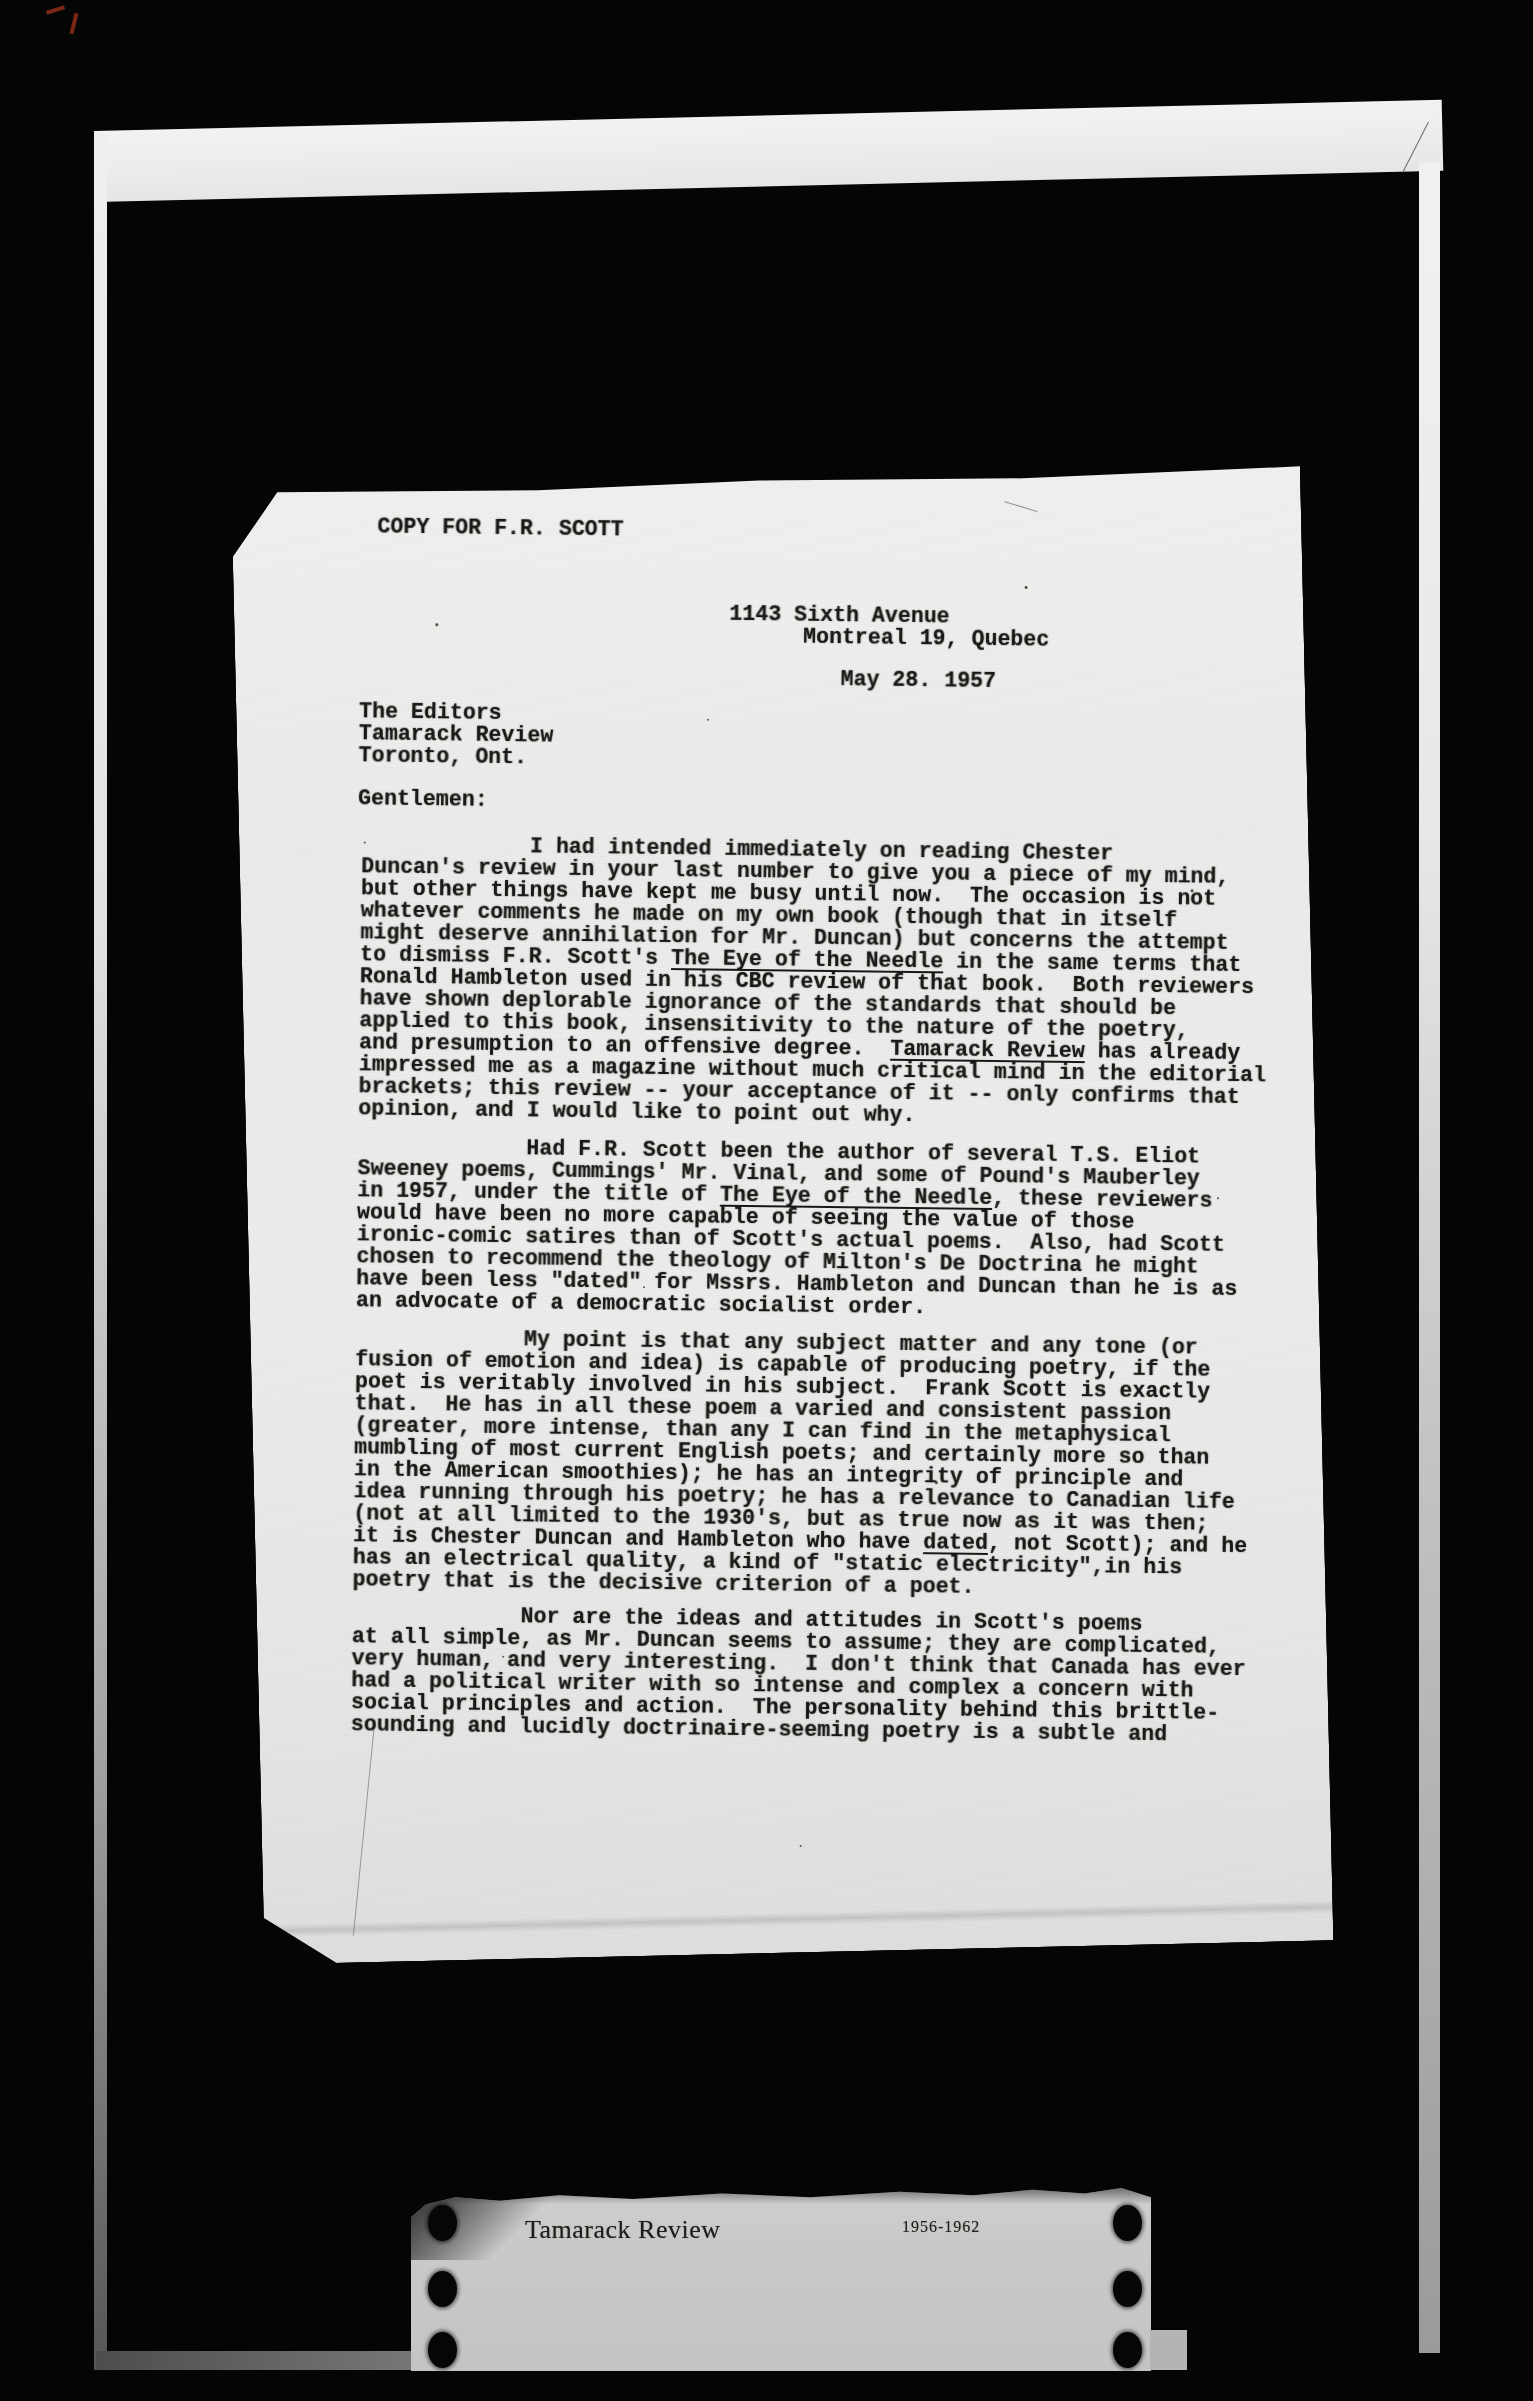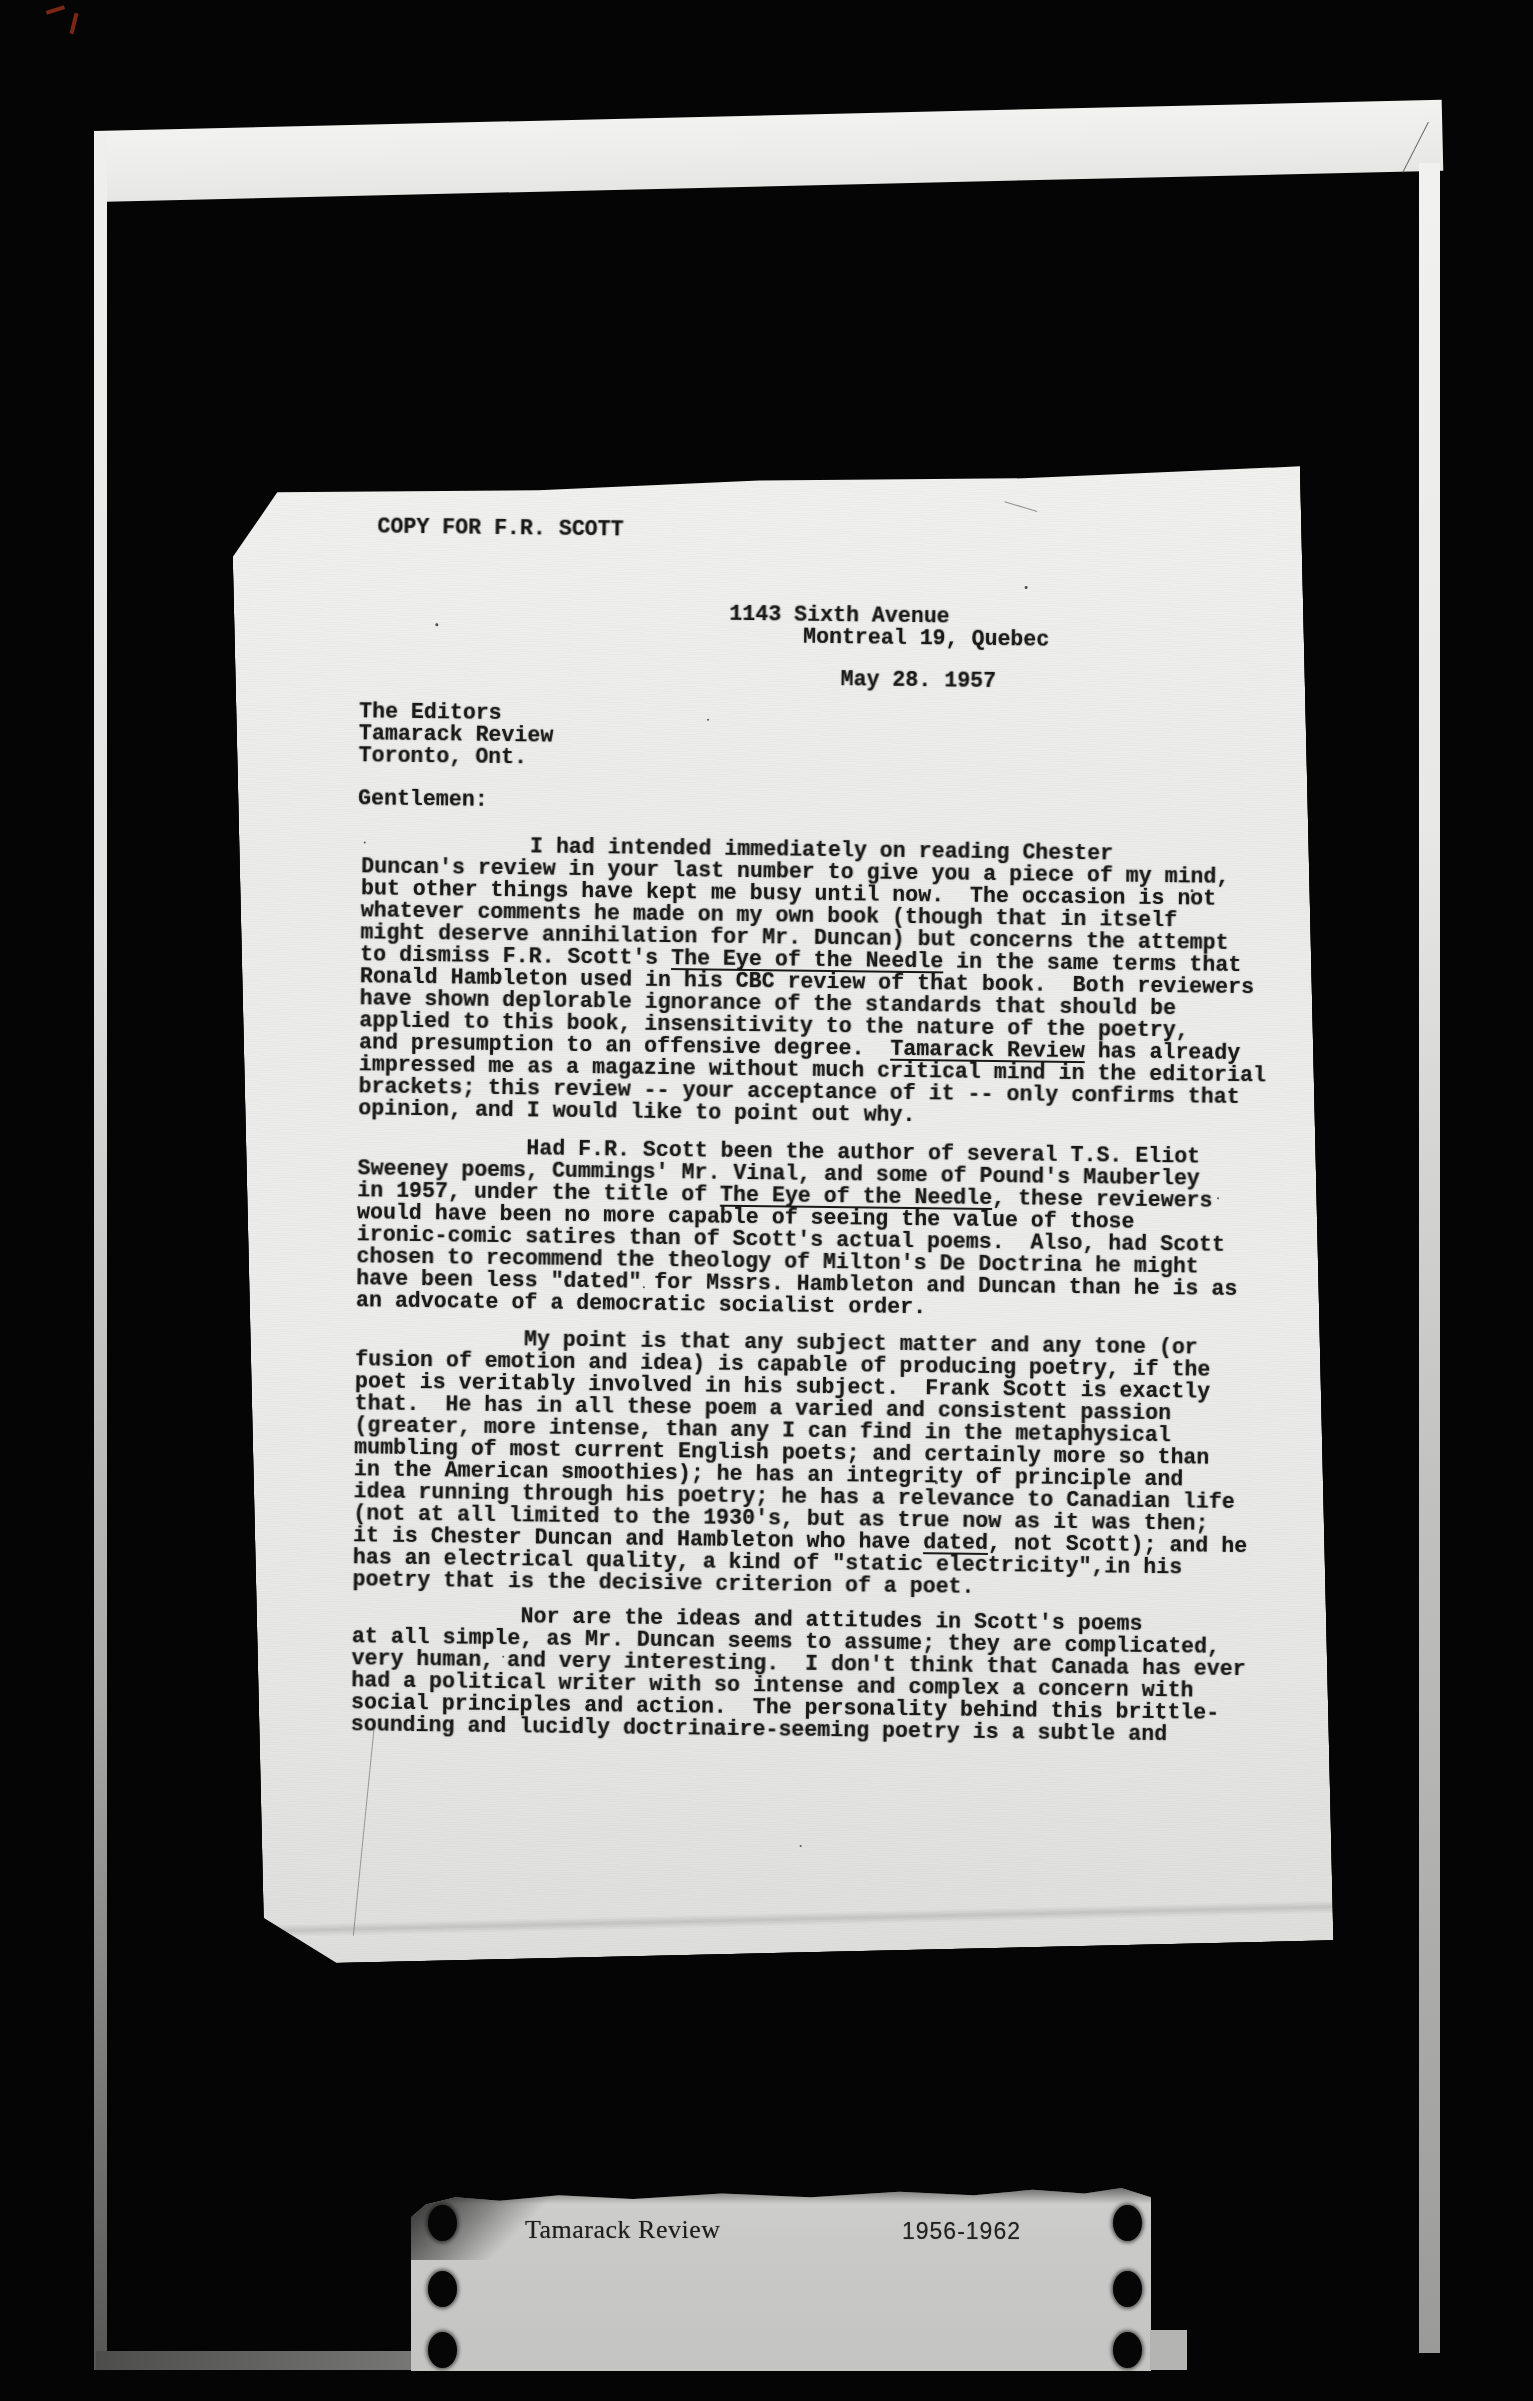--- a/index.html
+++ b/index.html
@@ -92,22 +92,22 @@
     background:linear-gradient(180deg,rgba(10,10,10,0.5),rgba(10,10,10,0));
   }
   .label-title{
     position:absolute;left:114px;top:27px;
     font-family:"Liberation Serif","DejaVu Serif",serif;
     font-size:26px;color:#1d1d1b;letter-spacing:0.5px;
     text-shadow:0 0 1px rgba(30,30,28,0.5);
   }
   .label-years{
     position:absolute;left:491px;top:30px;
-    font-family:Liberation Sans, sans-serif;
-    font-size:23px;color:#222220;letter-spacing:1px;
+    font-family:Liberation Serif, serif;
+    font-size:16px;color:#222220;letter-spacing:1px;
     text-shadow:0 0 1px rgba(30,30,28,0.5);
   }
   .hole{position:absolute;width:29px;height:36px;border-radius:50%;background:#060606;
     box-shadow:0 0 3.8px 1.9px rgba(6,6,6,0.55);}
   .hole.l{left:17.3px;}
   .hole.r{left:702px;}
   .hole.row1{top:17.3px;}
   .hole.row2{top:83px;}
   .hole.row3{top:144px;}
   .strip-notch{

